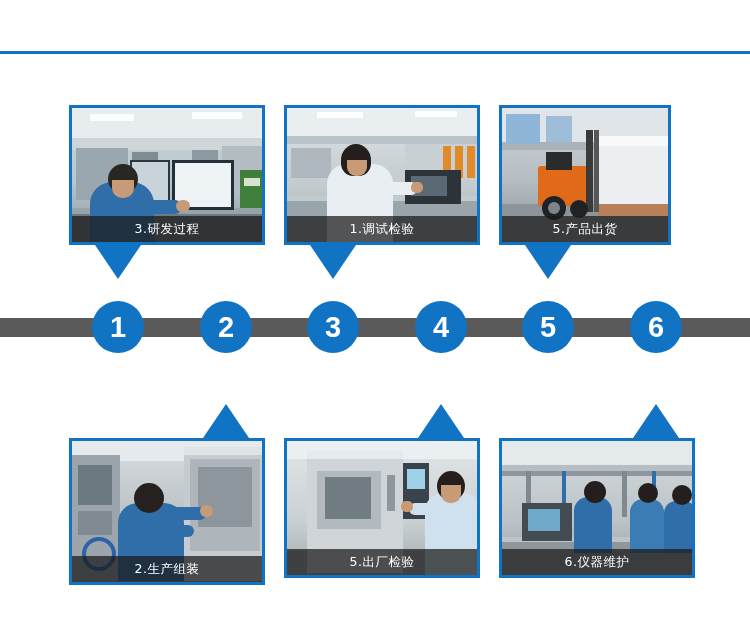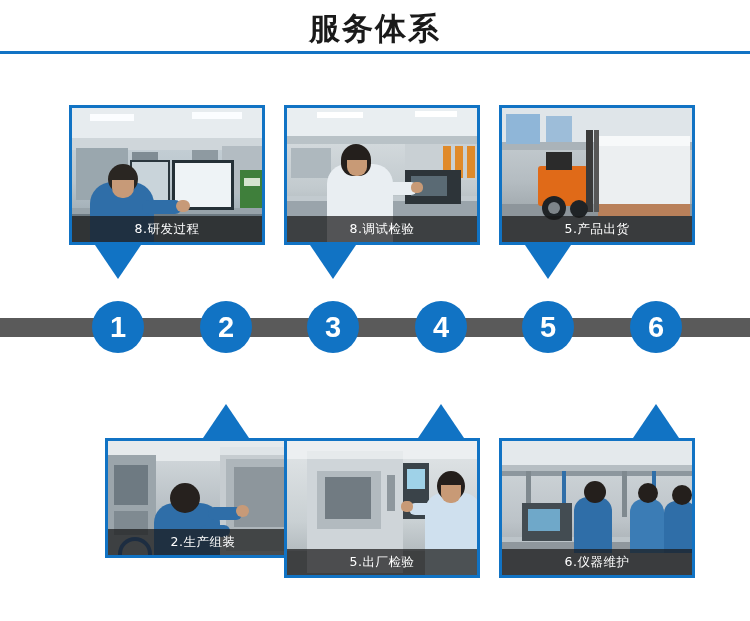--- a/index.html
+++ b/index.html
@@ -140,21 +140,20 @@
   
   .p5 { background: linear-gradient(#cfd6da 0%, #b4bcc1 55%, #8c9499 100%); }
   
   .p6 { background: linear-gradient(#d5dbde 0%, #bcc3c8 60%, #959da2 100%); }
 </style>
 </head>
 <body>
 
 <div class="page">
 
-  <div class="title-cn">服务体系</div>
   <div class="header-rule"></div>
 
   <div class="timeline-bar"></div>
 
   <div class="card" style="left:69px; top:105px; width:196px; height:140px;">
     <div class="photo">
       <div class="ph p1">
 
         <div class="sh" style="left:0;top:0;width:100%;height:30px;background:#e7ecef;"></div>
         <div class="sh" style="left:0;top:30px;width:100%;height:12px;background:#cfd6da;"></div>
@@ -180,21 +179,21 @@
         <div class="sh" style="left:60px;top:54px;width:36px;height:38px;background:#c9d4da;"></div>
 
         <div class="sh" style="left:18px;top:74px;width:64px;height:66px;background:#2f6ea8;border-radius:22px 22px 0 0;"></div>
         <div class="sh" style="left:36px;top:56px;width:30px;height:30px;background:#2a2622;border-radius:50%;"></div>
         <div class="sh" style="left:40px;top:72px;width:22px;height:18px;background:#c79a78;border-radius:0 0 10px 10px;"></div>
 
         <div class="sh" style="left:70px;top:92px;width:40px;height:14px;background:#2f6ea8;border-radius:7px;"></div>
         <div class="sh" style="left:104px;top:92px;width:14px;height:12px;background:#c79a78;border-radius:6px;"></div>
       </div>
     </div>
-    <div class="caption">8.研发过程</div>
+    <div class="caption">3.研发过程</div>
   </div>
 
   <div class="card" style="left:284px; top:105px; width:196px; height:140px;">
     <div class="photo">
       <div class="ph p3">
         <div class="sh" style="left:0;top:0;width:100%;height:28px;background:#e9eef1;"></div>
         <div class="sh" style="left:30px;top:4px;width:46px;height:6px;background:#ffffff;"></div>
         <div class="sh" style="left:128px;top:3px;width:42px;height:6px;background:#ffffff;"></div>
 
         <div class="sh" style="left:0;top:28px;width:100%;height:8px;background:#b9c2c7;"></div>
@@ -210,24 +209,24 @@
         <div class="sh" style="left:118px;top:62px;width:56px;height:34px;background:#2d3439;"></div>
         <div class="sh" style="left:124px;top:68px;width:36px;height:20px;background:#5a6a74;"></div>
 
         <div class="sh" style="left:40px;top:56px;width:66px;height:84px;background:#e9eef2;border-radius:20px 20px 0 0;"></div>
         <div class="sh" style="left:54px;top:36px;width:30px;height:32px;background:#241f1c;border-radius:50% 50% 40% 40%;"></div>
         <div class="sh" style="left:60px;top:52px;width:20px;height:16px;background:#c89a76;border-radius:0 0 9px 9px;"></div>
         <div class="sh" style="left:96px;top:74px;width:34px;height:13px;background:#e9eef2;border-radius:6px;"></div>
         <div class="sh" style="left:124px;top:74px;width:12px;height:11px;background:#c89a76;border-radius:5px;"></div>
       </div>
     </div>
-    <div class="caption">8.调试检验</div>
-  </div>
-
-  <div class="card" style="left:499px; top:105px; width:196px; height:140px;">
+    <div class="caption">1.调试检验</div>
+  </div>
+
+  <div class="card" style="left:499px; top:105px; width:172px; height:140px;">
     <div class="photo">
       <div class="ph p5">
         <div class="sh" style="left:0;top:0;width:100%;height:34px;background:#dfe5e9;"></div>
         <div class="sh" style="left:0;top:34px;width:100%;height:8px;background:#aab3b9;"></div>
         <div class="sh" style="left:4px;top:6px;width:34px;height:30px;background:#8fb6d8;"></div>
         <div class="sh" style="left:44px;top:8px;width:26px;height:26px;background:#9dbdd9;"></div>
 
         <div class="sh" style="left:0;top:96px;width:100%;height:44px;background:#8d959b;"></div>
 
         <div class="sh" style="left:96px;top:28px;width:92px;height:78px;background:#eceff1;"></div>
@@ -268,21 +267,21 @@
   <div class="circle" style="left:415px;">
     <span>4</span>
   </div>
   <div class="circle" style="left:522px;">
     <span>5</span>
   </div>
   <div class="circle" style="left:630px;">
     <span>6</span>
   </div>
 
-  <div class="card" style="left:69px; top:438px; width:196px; height:120px;margin-left:36px;">
+  <div class="card" style="left:69px; top:438px; width:196px; height:147px;">
     <div class="photo">
       <div class="ph p2">
         <div class="sh" style="left:0;top:0;width:100%;height:20px;background:#e6eaec;"></div>
 
         <div class="sh" style="left:112px;top:6px;width:84px;height:134px;background:#c6ccd0;"></div>
         <div class="sh" style="left:118px;top:18px;width:70px;height:92px;background:#aeb6bb;"></div>
         <div class="sh" style="left:126px;top:26px;width:54px;height:60px;background:#8d969c;"></div>
         <div class="sh" style="left:112px;top:6px;width:84px;height:8px;background:#dfe4e7;"></div>
 
         <div class="sh" style="left:0;top:14px;width:48px;height:126px;background:#9ba5ab;"></div>

